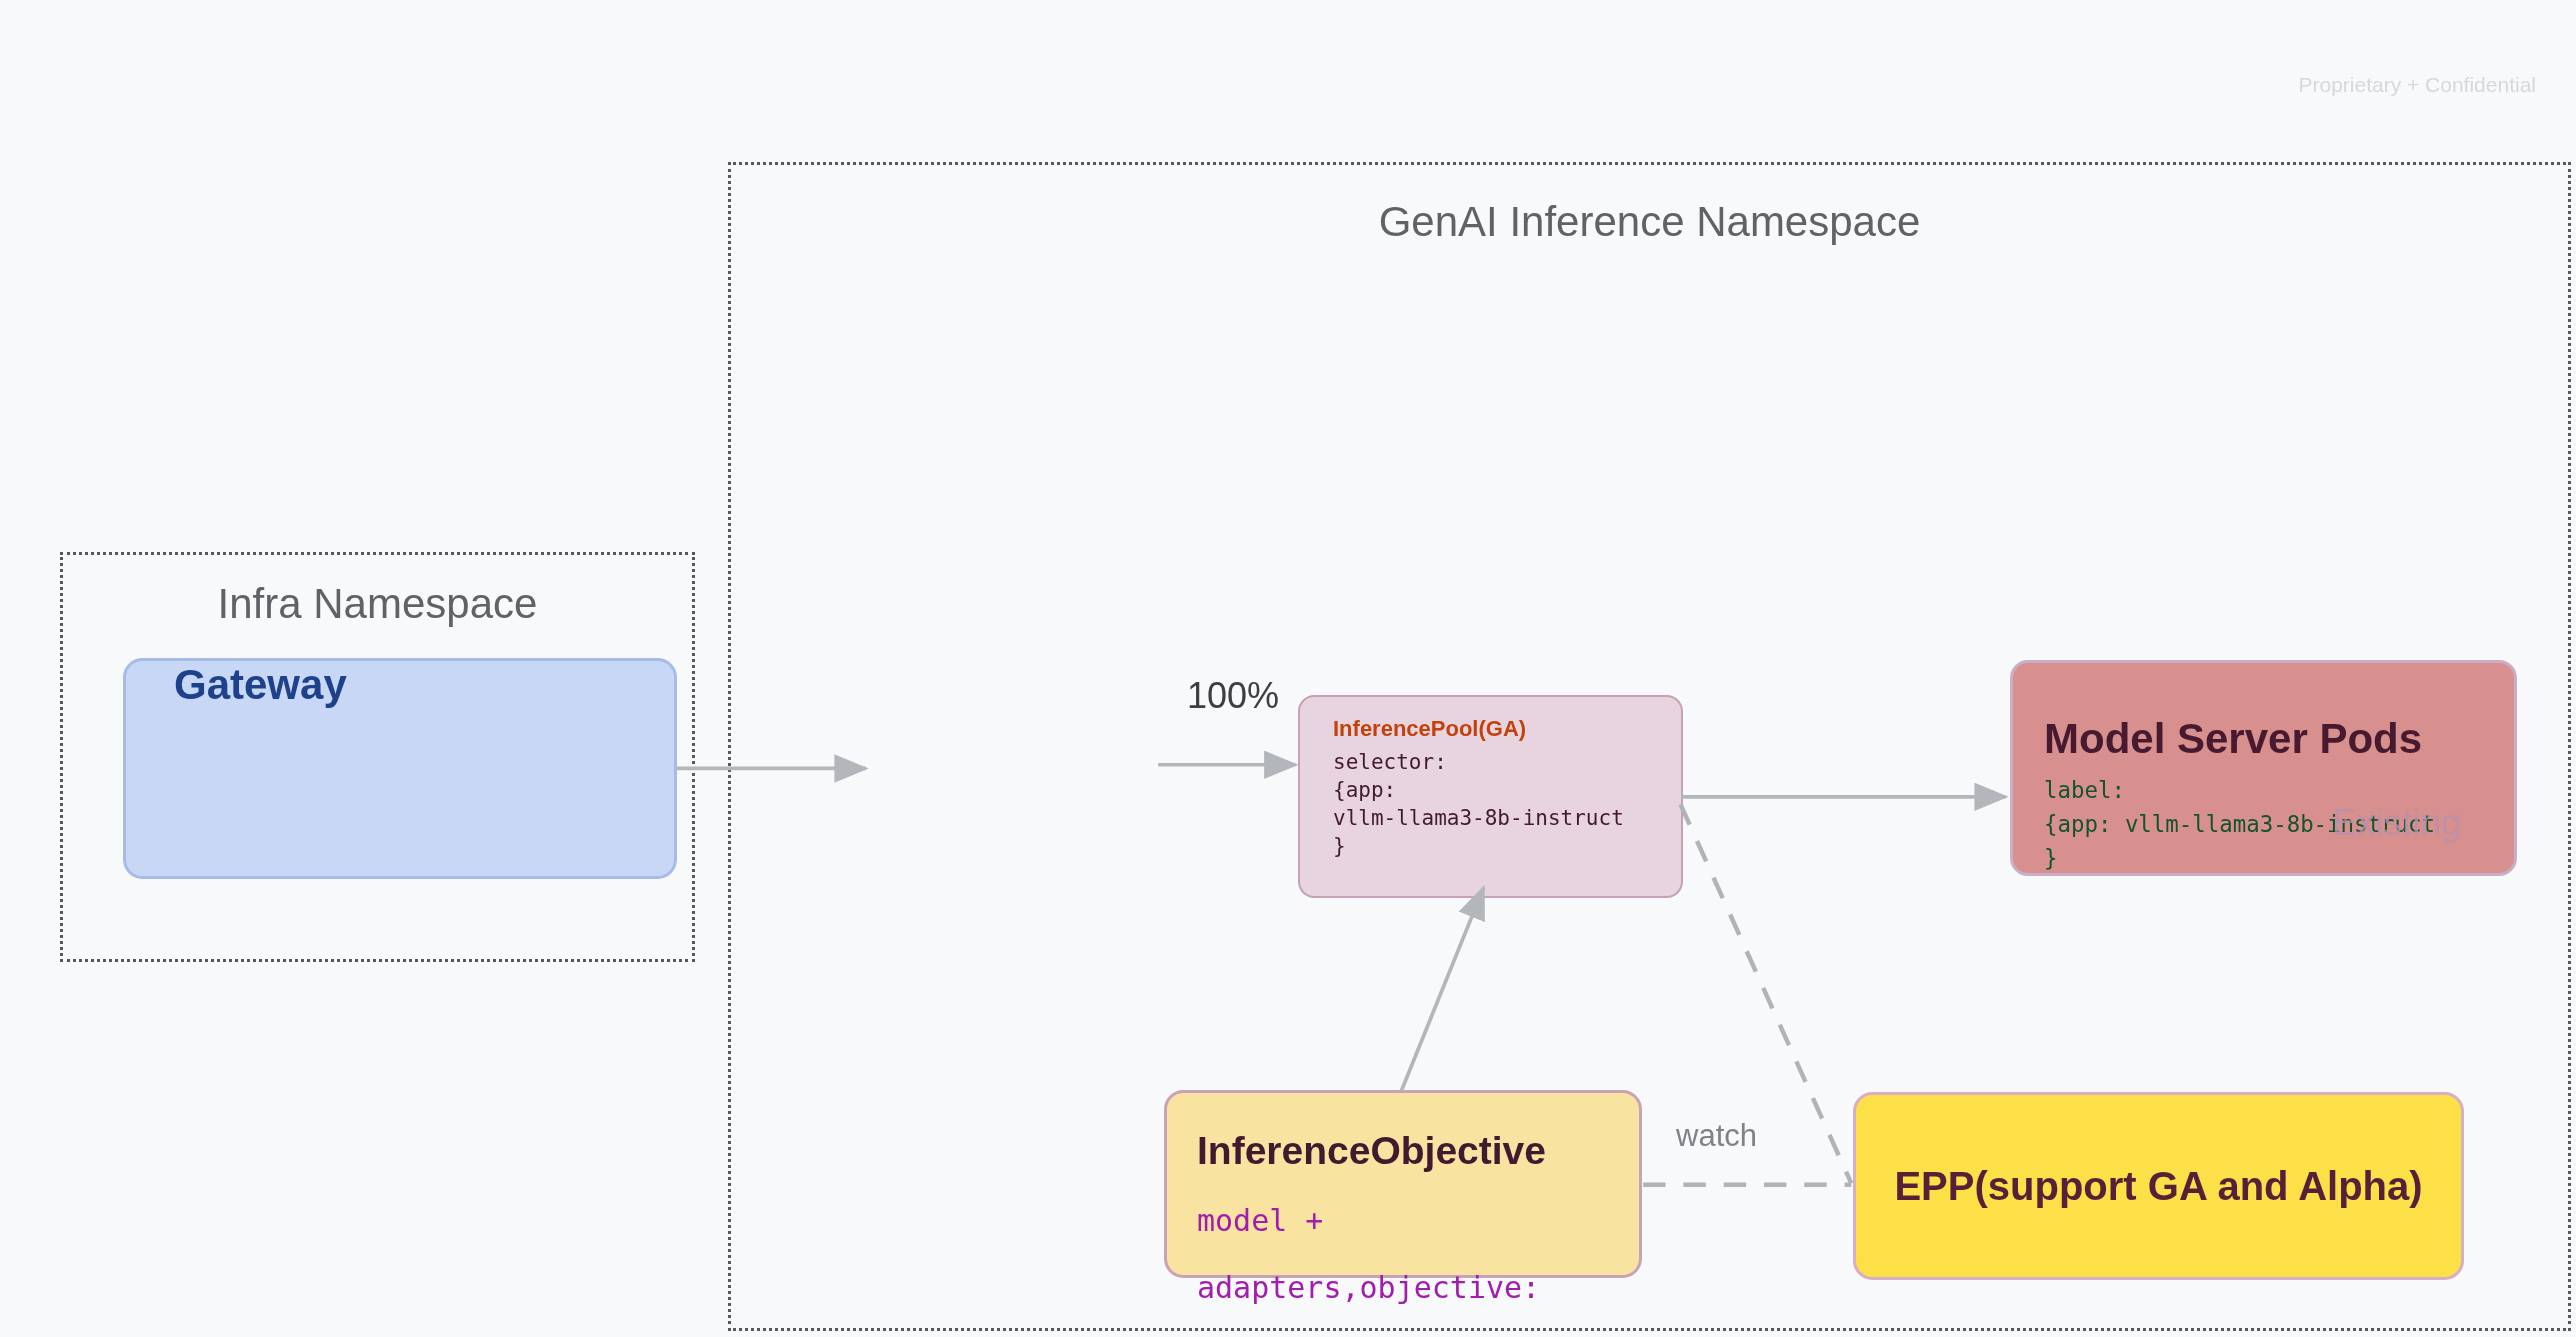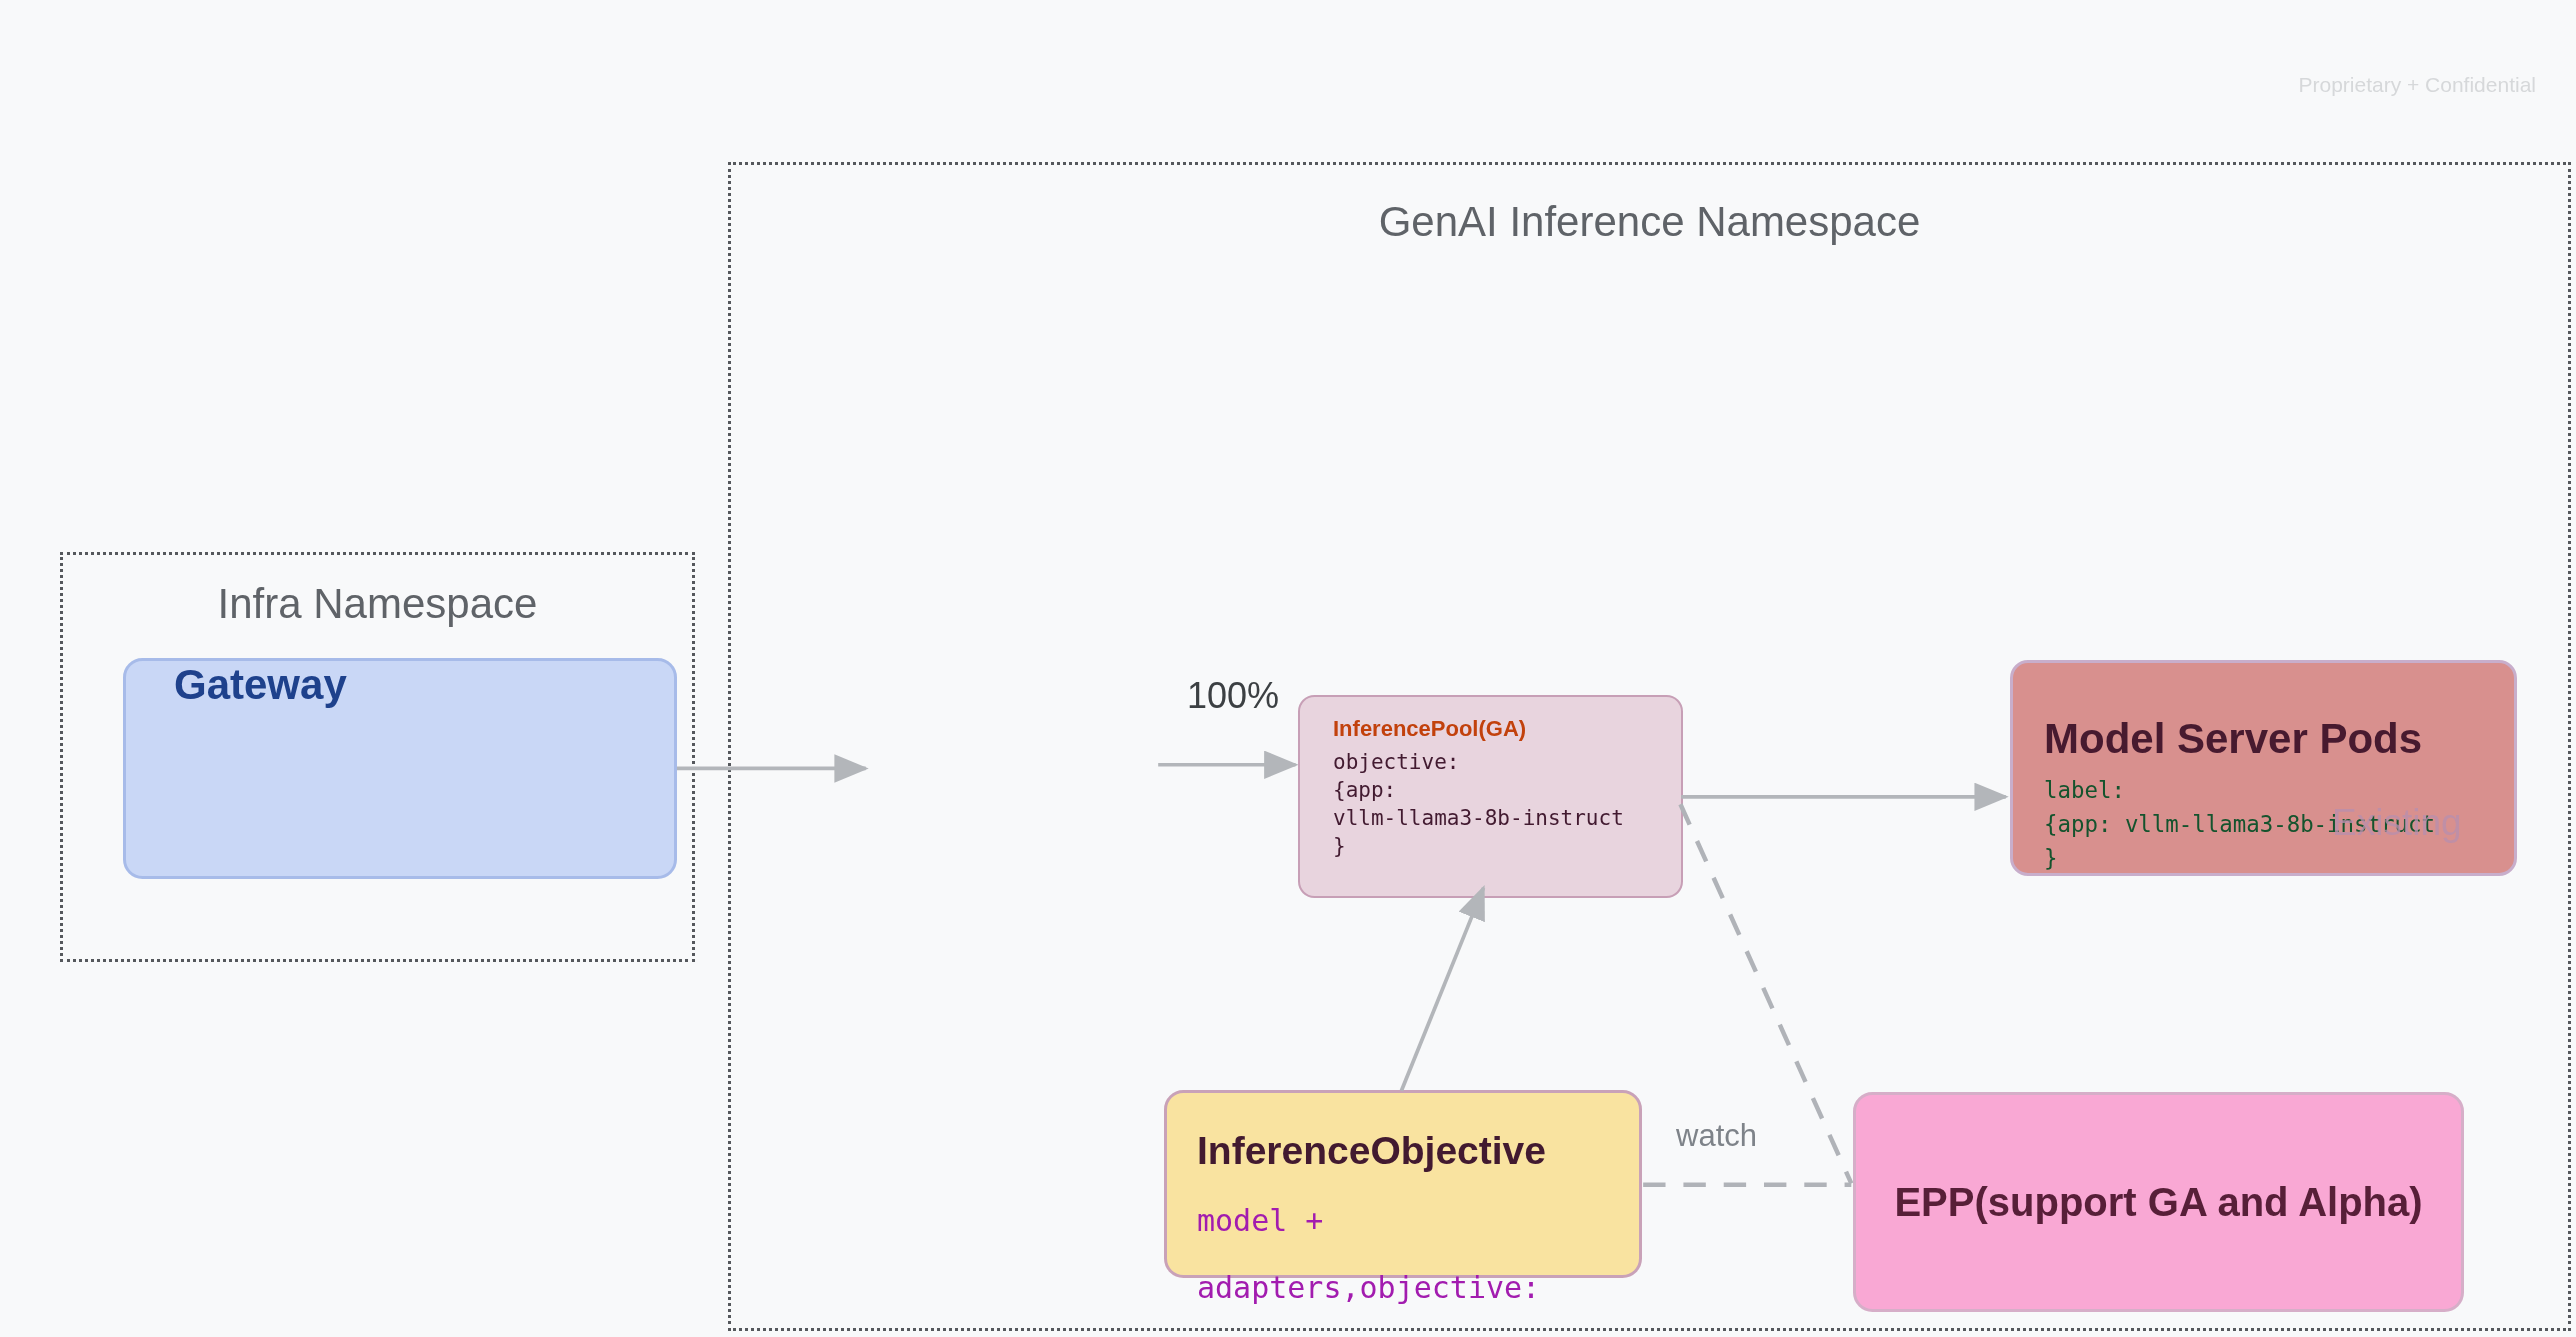--- a/index.html
+++ b/index.html
@@ -68,22 +68,22 @@
   #inference-objective{
     left:1164px;top:1090px;width:478px;height:188px;
     background:#f9e3a0;border:3px solid #c9a2b8;border-radius:19.4px;
     padding:36px 15px 0 30px;
   }
   #inference-objective .title{font-size:39px;color:#421a30;margin-bottom:9px;}
   #inference-objective .code{font-size:30px;line-height:39px;color:#a21caf;margin-top:28px;}
 
   
   #epp{
-    left:1853px;top:1092px;width:611px;height:220px;
-    background:#f9a8d4;border:3px solid #d6aec8;border-radius:19.4px;
+    left:1853px;top:1092px;width:611px;height:188px;
+    background:#fde047;border:3px solid #d6aec8;border-radius:19.4px;
     display:flex;align-items:center;justify-content:center;
   }
   #epp .title{font-size:40px;color:#571f38;}
 
   
   .edge-label{position:absolute;}
   #label-weight{left:1187px;top:675px;font-size:36px;color:#3c4043;}
   #label-watch{left:1676px;top:1118px;font-size:31px;color:#7e8389;}
   #confidential{
     position:absolute;top:73px;right:82px;
@@ -108,21 +108,21 @@
     <div class="ns-title" style="top:25px;">Infra Namespace</div>
   </div>
 
   <div class="node" id="gateway">
     <span class="title">Gateway</span>
   </div>
 
 
   <div class="node" id="inference-pool">
     <div class="title">InferencePool(GA)</div>
-    <div class="code">objective:</div>
+    <div class="code">selector:</div>
     <div class="code">{app:</div>
     <div class="code">vllm-llama3-8b-instruct</div>
     <div class="code">}</div>
   </div>
 
   <div class="node" id="model-server-pods">
     <div class="title">Model Server Pods</div>
     <div class="code">label:</div>
     <div class="code">{app: vllm-llama3-8b-instruct</div>
     <div class="code">}</div>

